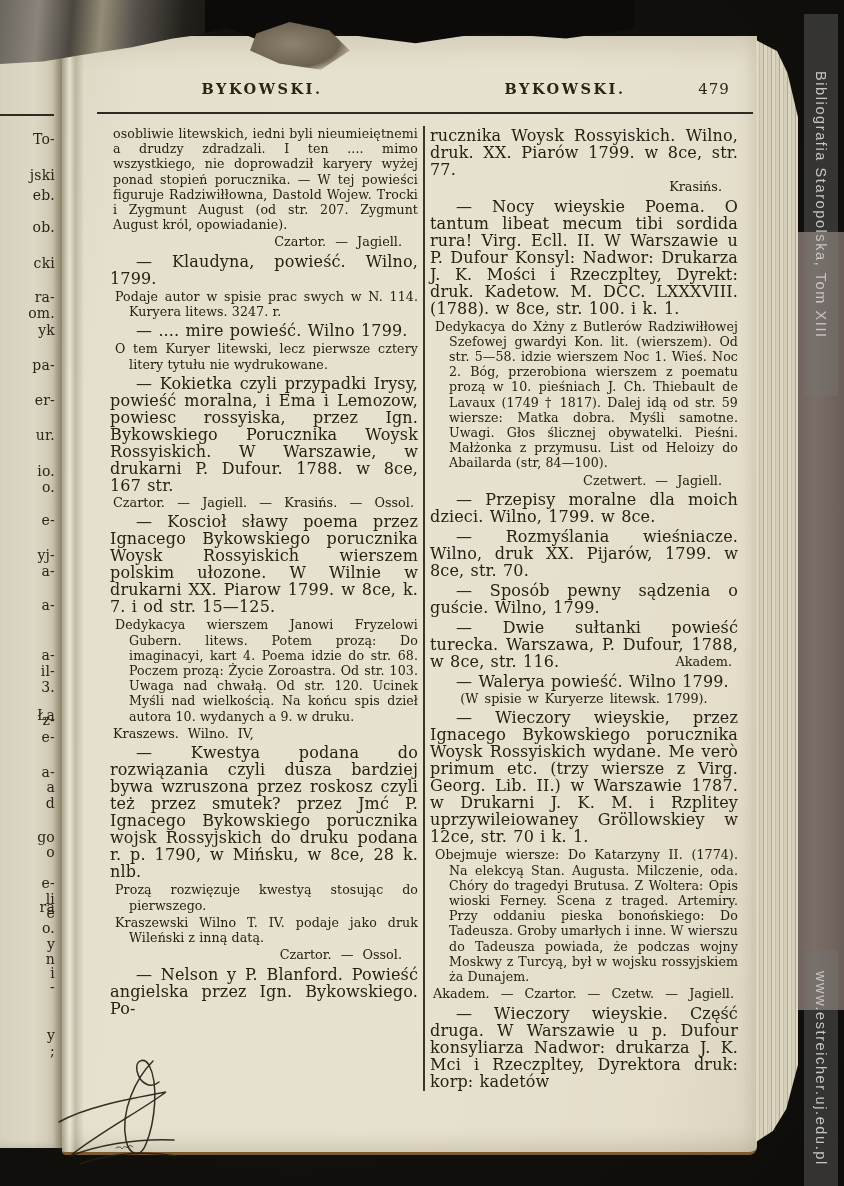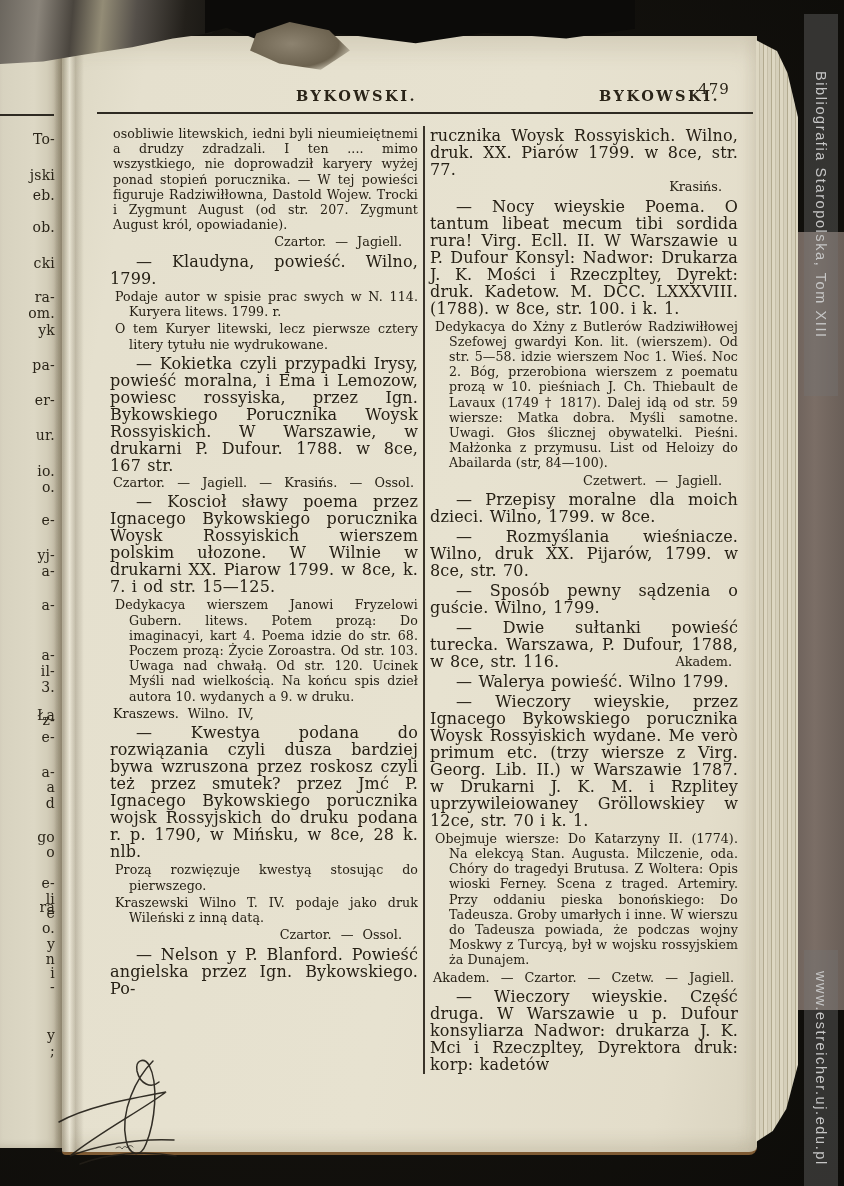--- a/index.html
+++ b/index.html
@@ -31,22 +31,22 @@
     border-bottom:3px solid #7e5a33;
     border-radius:0 0 8px 4px;
   }
   .gutter{
     position:absolute;left:54px;top:36px;width:30px;height:1116px;z-index:4;pointer-events:none;
     background:linear-gradient(90deg,rgba(60,48,25,0) 0%,rgba(60,48,25,.22) 30%,rgba(255,252,240,.35) 52%,rgba(60,48,25,.20) 72%,rgba(60,48,25,0) 100%);
   }
 
   .page-header{position:absolute;top:44px;left:0;width:100%;height:24px;}
   .running-head{
-    position:absolute;top:7px;font-weight:bold;font-size:14.5px;letter-spacing:2.5px;
-    color:#2a2418;text-align:right;
+    position:absolute;top:0;font-weight:bold;font-size:14.5px;letter-spacing:2.5px;
+    color:#2a2418;text-align:center;
   }
   .running-head.lh{left:45px;width:310px;}
   .running-head.rh{left:348px;width:310px;}
   .page-number{position:absolute;top:0;left:630px;width:44px;text-align:center;font-size:15px;letter-spacing:1px;color:#2a2418;}
   .header-rule{position:absolute;left:35px;top:76px;width:656px;height:2px;background:#2e2a22;}
 
   .columns{position:absolute;left:48px;top:88px;width:630px;display:flex;align-items:stretch;}
   .column{width:308px;color:#262015;}
   .col-divider{width:2px;background:#3a3429;margin:2px 5px 0 5px;}
 
@@ -161,21 +161,22 @@
       <span class="running-head rh">BYKOWSKI.</span>
       <span class="page-number">479</span>
     </div>
     <div class="header-rule"></div>
 
     <div class="columns">
       <div class="column">
         <p class="note noind">osobliwie litewskich, iedni byli nieumieiętnemi a drudzy zdradzali. I ten .... mimo wszystkiego, nie doprowadził karyery wyżej ponad stopień porucznika. — W tej powieści figuruje Radziwiłłowna, Dastold Wojew. Trocki i Zygmunt August (od str. 207. Zygmunt August król, opowiadanie).</p>
         <p class="sigla right">Czartor. — Jagiell.</p>
         <p class="entry">— Klaudyna, powieść. Wilno, 1799.</p>
-        <p class="note">Podaje autor w spisie prac swych w N. 114. Kuryera litews. 1799. r.</p>
+        <p class="note">Podaje autor w spisie prac swych w N. 114. Kuryera litews. 3247. r.</p>
+        <p class="entry">— .... mire powieść. Wilno 1799.</p>
         <p class="note">O tem Kuryer litewski, lecz pierwsze cztery litery tytułu nie wydrukowane.</p>
         <p class="entry">— Kokietka czyli przypadki Irysy, powieść moralna, i Ema i Lemozow, powiesc rossyiska, przez Ign. Bykowskiego Porucznika Woysk Rossyiskich. W Warszawie, w drukarni P. Dufour. 1788. w 8ce, 167 str.</p>
         <p class="sigla spread">Czartor. — Jagiell. — Krasińs. — Ossol.</p>
         <p class="entry">— Koscioł sławy poema przez Ignacego Bykowskiego porucznika Woysk Rossyiskich wierszem polskim ułozone. W Wilnie w drukarni XX. Piarow 1799. w 8ce, k. 7. i od str. 15—125.</p>
         <p class="note">Dedykacya wierszem Janowi Fryzelowi Gubern. litews. Potem prozą: Do imaginacyi, kart 4. Poema idzie do str. 68. Poczem prozą: Życie Zoroastra. Od str. 103. Uwaga nad chwałą. Od str. 120. Ucinek Myśli nad wielkością. Na końcu spis dzieł autora 10. wydanych a 9. w druku.</p>
         <p class="sigla flush">Kraszews. Wilno. IV,</p>
         <p class="entry">— Kwestya podana do rozwiązania czyli dusza bardziej bywa wzruszona przez roskosz czyli też przez smutek? przez Jmć P. Ignacego Bykowskiego porucznika wojsk Rossyjskich do druku podana r. p. 1790, w Mińsku, w 8ce, 28 k. nlb.</p>
         <p class="note">Prozą rozwięzuje kwestyą stosując do pierwszego.</p>
         <p class="note">Kraszewski Wilno T. IV. podaje jako druk Wileński z inną datą.</p>
         <p class="sigla right">Czartor. — Ossol.</p>
@@ -189,20 +190,21 @@
         <p class="sigla right">Krasińs.</p>
         <p class="entry">— Nocy wieyskie Poema. O tantum libeat mecum tibi sordida rura! Virg. Ecll. II. W Warszawie u P. Dufour Konsyl: Nadwor: Drukarza J. K. Mości i Rzeczpltey, Dyrekt: druk. Kadetow. M. DCC. LXXXVIII. (1788). w 8ce, str. 100. i k. 1.</p>
         <p class="note">Dedykacya do Xżny z Butlerów Radziwiłłowej Szefowej gwardyi Kon. lit. (wierszem). Od str. 5—58. idzie wierszem Noc 1. Wieś. Noc 2. Bóg, przerobiona wierszem z poematu prozą w 10. pieśniach J. Ch. Thiebault de Lavaux (1749 † 1817). Dalej idą od str. 59 wiersze: Matka dobra. Myśli samotne. Uwagi. Głos ślicznej obywatelki. Pieśni. Małżonka z przymusu. List od Heloizy do Abailarda (str, 84—100).</p>
         <p class="sigla right">Czetwert. — Jagiell.</p>
         <p class="entry">— Przepisy moralne dla moich dzieci. Wilno, 1799. w 8ce.</p>
         <p class="entry">— Rozmyślania wieśniacze. Wilno, druk XX. Pijarów, 1799. w 8ce, str. 70.</p>
         <p class="entry">— Sposób pewny sądzenia o guście. Wilno, 1799.</p>
         <p class="entry">— Dwie sułtanki powieść turecka. Warszawa, P. Dufour, 1788, w 8ce, str. 116.</p>
         <p class="sigla overlap">Akadem.</p>
         <p class="entry">— Walerya powieść. Wilno 1799.</p>
+        <p class="sigla center">(W spisie w Kuryerze litewsk. 1799).</p>
         <p class="entry">— Wieczory wieyskie, przez Ignacego Bykowskiego porucznika Woysk Rossyiskich wydane. Me verò primum etc. (trzy wiersze z Virg. Georg. Lib. II.) w Warszawie 1787. w Drukarni J. K. M. i Rzplitey uprzywileiowaney Gröllowskiey w 12ce, str. 70 i k. 1.</p>
         <p class="note">Obejmuje wiersze: Do Katarzyny II. (1774). Na elekcyą Stan. Augusta. Milczenie, oda. Chóry do tragedyi Brutusa. Z Woltera: Opis wioski Ferney. Scena z traged. Artemiry. Przy oddaniu pieska bonońskiego: Do Tadeusza. Groby umarłych i inne. W wierszu do Tadeusza powiada, że podczas wojny Moskwy z Turcyą, był w wojsku rossyjskiem ża Dunajem.</p>
         <p class="sigla spread">Akadem. — Czartor. — Czetw. — Jagiell.</p>
         <p class="entry">— Wieczory wieyskie. Część druga. W Warszawie u p. Dufour konsyliarza Nadwor: drukarza J. K. Mci i Rzeczpltey, Dyrektora druk: korp: kadetów</p>
       </div>
     </div>
   </div>
 
   <div class="gutter"></div>
   <div class="fray"></div>

